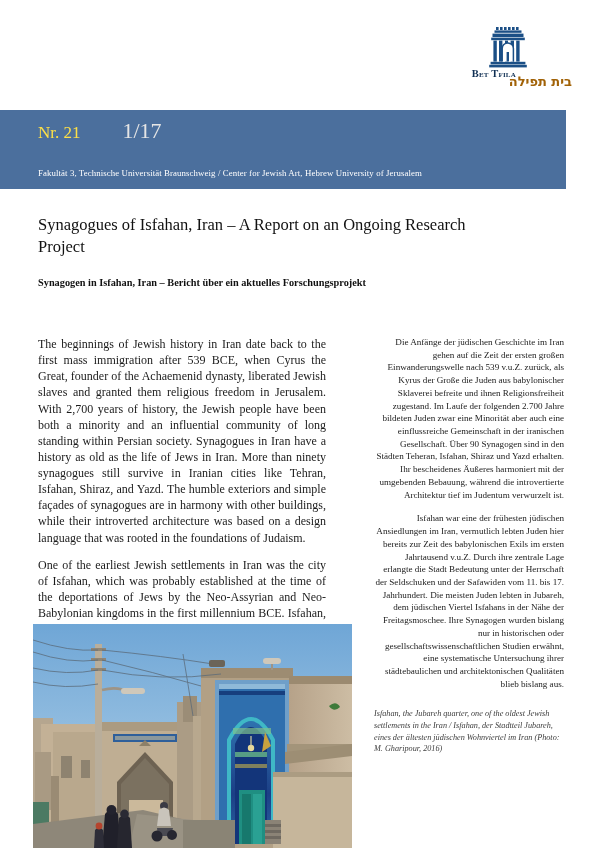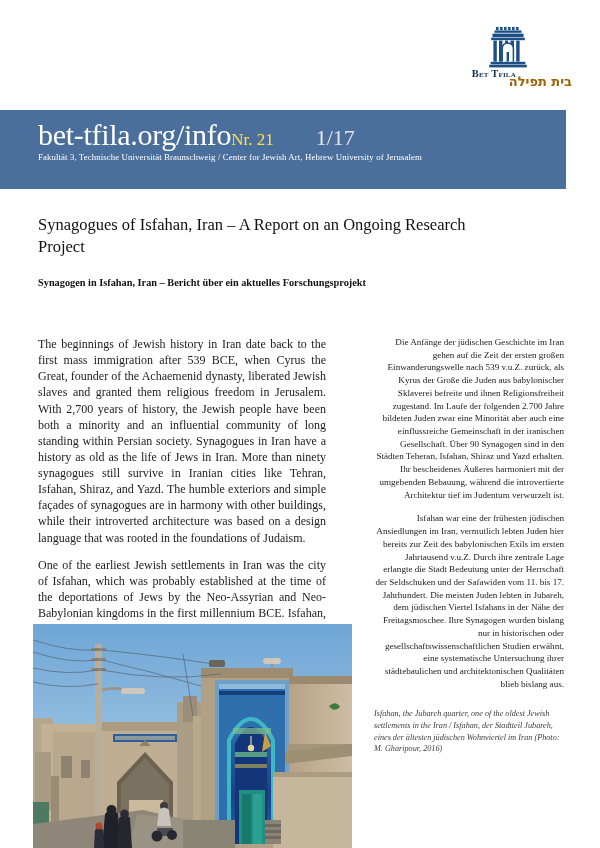--- a/index.html
+++ b/index.html
@@ -102,21 +102,21 @@
   }
   .banner-issue {
     color: #e5e5e5;
     font-size: 22px;
     margin-left: 42px;
     line-height: 1;
   }
   .banner-sub {
     position: absolute;
     left: 38px;
-    top: 42px;
+    top: 58px;
     color: #ffffff;
     font-size: 8.8px;
     letter-spacing: 0.1px;
     white-space: nowrap;
     text-align: center;
   }
 
   
   .article-title {
     position: absolute;
@@ -225,21 +225,20 @@
 
     <div class="logo-bettfila">Bet Tfila</div>
 
     <div class="logo-hebrew">בית תפילה</div>
   </div>
 
 </div>
 
 <div class="banner">
   <div class="banner-row">
-    <span class="banner-url">bet-tfila.org/info</span>
     <span class="banner-nr">Nr. 21</span>
     <span class="banner-issue">1/17</span>
   </div>
   <div class="banner-sub">Fakultät 3, Technische Universität Braunschweig / Center for Jewish Art, Hebrew University of Jerusalem</div>
 </div>
 
 <div class="article-title">Synagogues of Isfahan, Iran – A Report on an Ongoing Research Project</div>
 
 <div class="article-subtitle">Synagogen in Isfahan, Iran – Bericht über ein aktuelles Forschungsprojekt</div>
 

